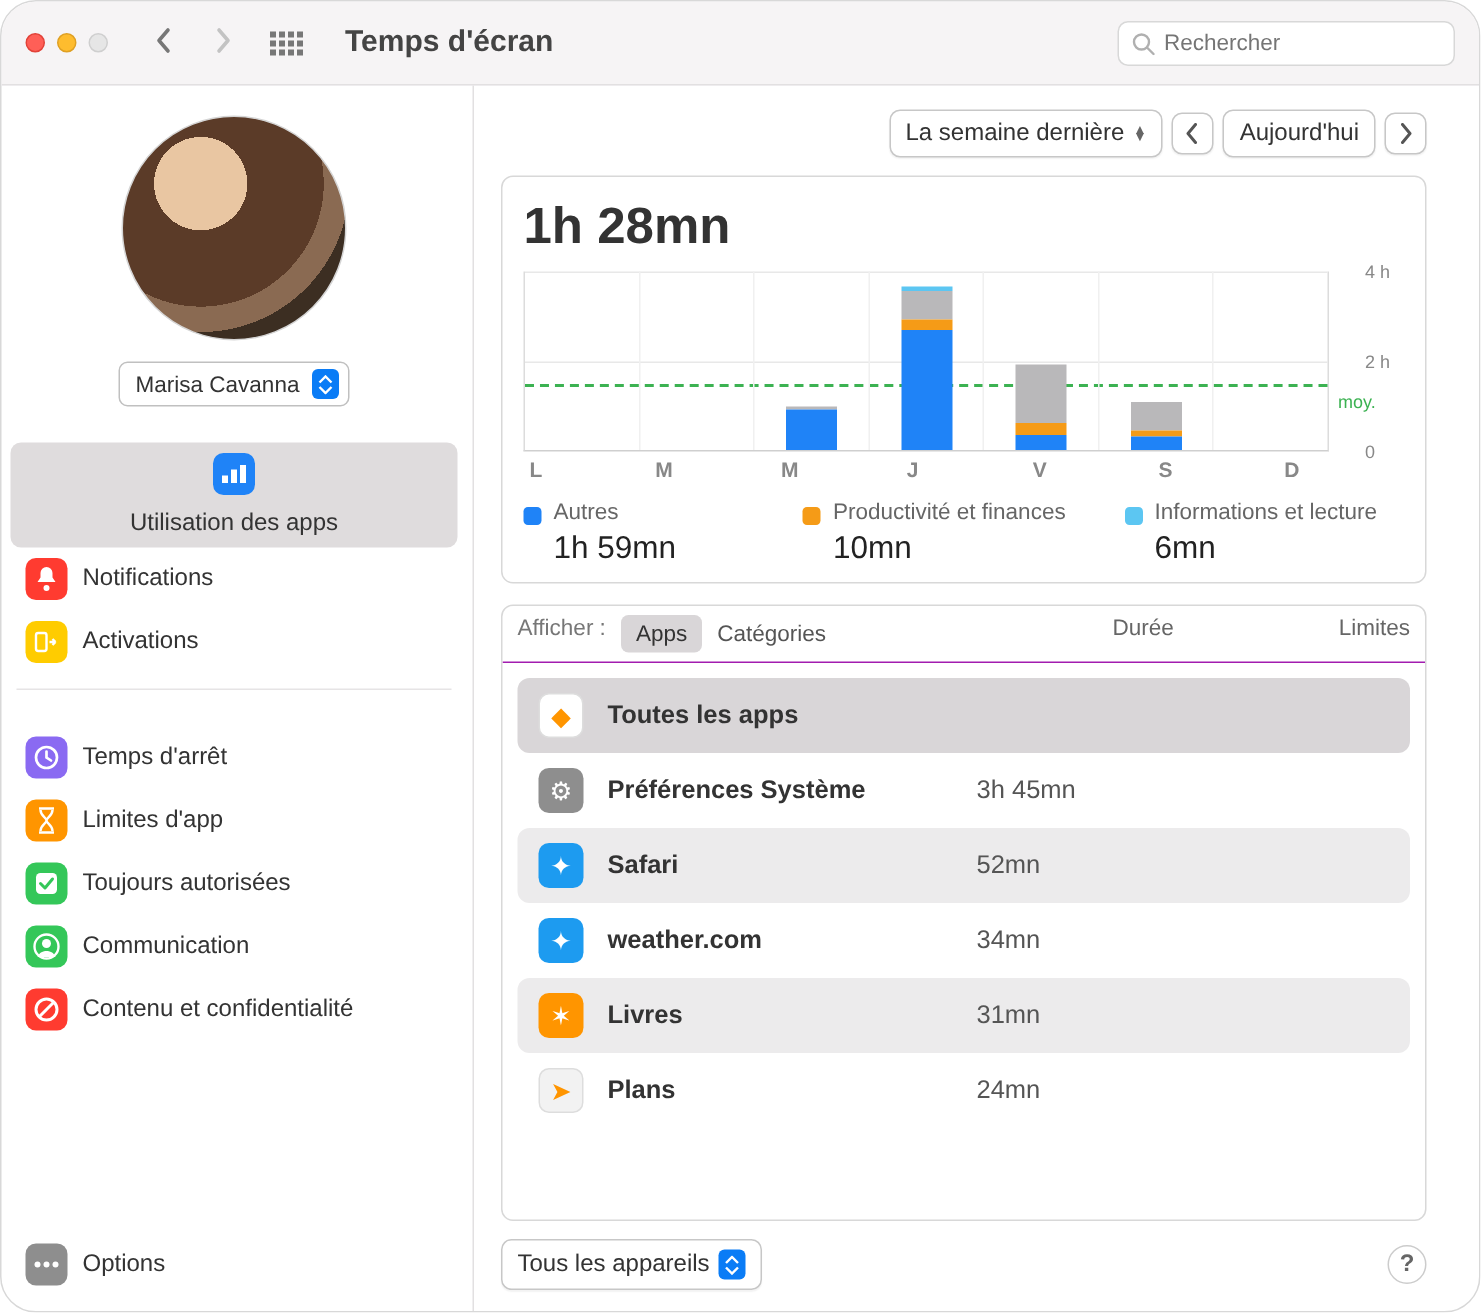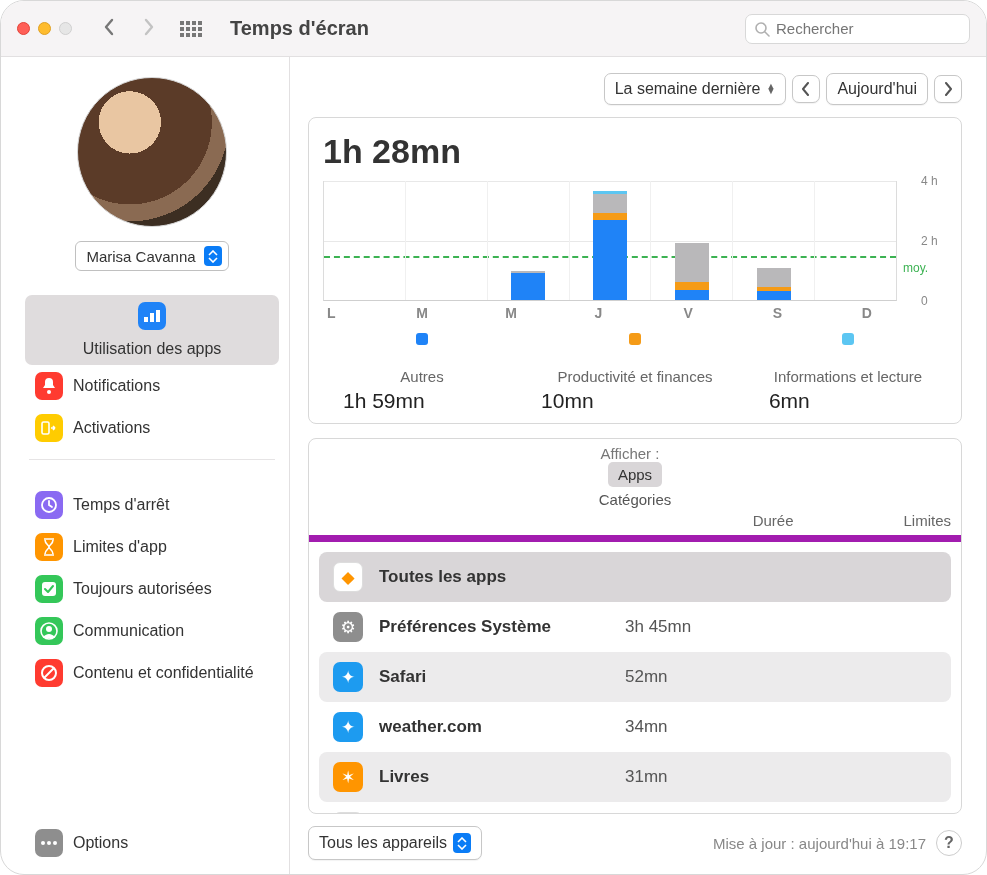--- a/index.html
+++ b/index.html
@@ -70,23 +70,23 @@
   }
   .search-box svg { margin-right: 6px; flex-shrink:0; }
   .search-box input {
     border: none; outline: none; font-size: 15px;
     color: #888; width: 100%; background: transparent;
   }
   .body {
     flex: 1; display: flex; min-height: 0;
   }
   .sidebar {
-    width: 289px;
+    width: 315px;
     border-right: 1px solid #e2e0e1;
-    padding: 20px 10px 10px 24px;
+    padding: 20px 10px 10px 6px;
     display: flex; flex-direction: column;
   }
   .avatar-wrap { text-align: center; }
   .avatar {
     width: 150px; height: 150px; border-radius: 50%;
     background: radial-gradient(circle at 35% 30%, #e9c6a2 0 22%, #5b3b28 22% 58%, #8a6a52 58% 70%, #3c2e22 70% 100%);
     margin: 0 auto 14px;
     border: 1px solid #d5d5d5;
   }
   .user-select {
@@ -116,21 +116,21 @@
     width: 28px; height: 28px; border-radius: 7px;
     display: flex; align-items: center; justify-content: center;
     flex-shrink: 0;
   }
   .side-item-divider {
     border: none; border-top: 1px solid #e6e4e5;
     margin: 10px 4px;
   }
   .side-bottom { margin-top: auto; }
   .content {
-    flex: 1; padding: 16px 24px 14px 18px;
+    flex: 1; padding: 16px 35px 14px 18px;
     display: flex; flex-direction: column;
     min-height: 0;
   }
   .top-controls {
     display: flex; justify-content: flex-end;
     align-items: center; gap: 6px;
     margin-bottom: 12px;
   }
   .pill {
     background: #fff; border: 1px solid #c7c7c7;
@@ -198,33 +198,33 @@
   }
   .chart-xaxis span { flex: 1; padding-left: 4px;}
   .legend-row {
     display: flex; margin-top: 12px; gap: 0;
     font-size: 15px;
   }
   .legend-item { flex: 1; }
   .legend-item:first-child { flex: 1; }
   .legend-item:nth-child(2) { flex: 1.15; }
   .legend-item:nth-child(3) { flex: 1; }
-  .legend-top { display: flex; align-items: center; gap: 23px; color:#666;flex-direction:column;}
+  .legend-top { display: flex; align-items: flex-end; gap: 8px; color:#666;}
   .swatch { width: 12px; height: 12px; border-radius: 3px; display:inline-block;}
   .legend-time { font-size: 21px; color: #222; margin-top: 4px; margin-left: 20px;}
   .table-card {
     border: 1px solid #d8d8d8; border-radius: 8px;
     margin-top: 14px; flex: 1; display: flex; flex-direction: column;
     overflow: hidden;
   }
   .toggles {
-    display: flex; align-items: center;
+    display: flex; 
     padding: 6px 10px;
-    border-bottom: 7px solid #a21caf;
-    font-size: 15px; color: #555; flex-direction: column;
+    border-bottom: 1px solid #a21caf;
+    font-size: 15px; color: #555;
   }
   .label-afficher { color: #777; margin-right: 10px; }
   .seg {
     padding: 4px 10px; border-radius: 5px; cursor: default;
     color: #555;
   }
   .seg.active { background: #d9d6d8; color: #333; }
   .toggles .right-head {
     margin-left: auto; display:flex; gap: 110px;
     color:#666;
@@ -575,19 +575,18 @@
           <span class="popup-arrows">
             <svg width="10" height="6" viewBox="0 0 10 6">
                 <path d="M1 5 L5 1 L9 5" stroke="#fff" stroke-width="1.6" fill="none"></path>
               </svg>
             <svg width="10" height="6" viewBox="0 0 10 6">
                 <path d="M1 1 L5 5 L9 1" stroke="#fff" stroke-width="1.6" fill="none"></path>
               </svg>
           </span>
         </div>
         <div class="spacer"></div>
-        <div class="update-text">Mise à jour : aujourd'hui à 19:17</div>
         <div class="help-btn">?</div>
       </div>
 
     </div>
   </div>
 </div>
 
 </body></html>

